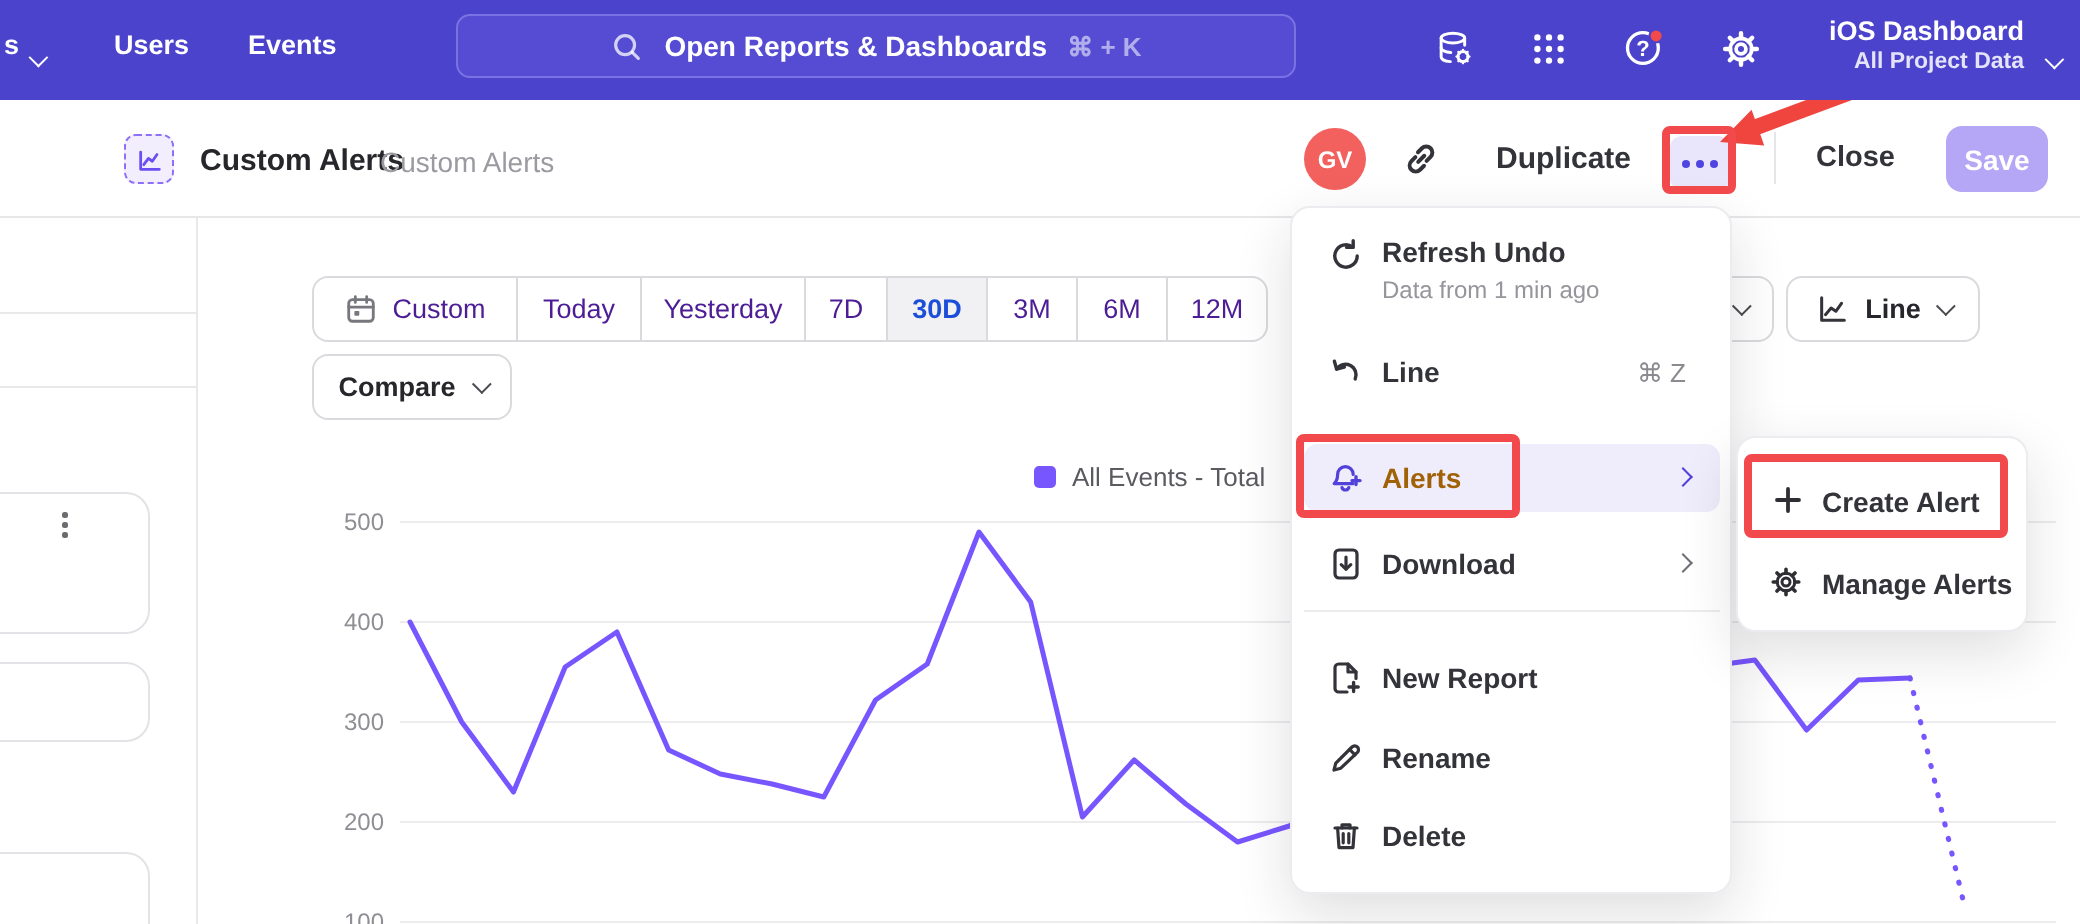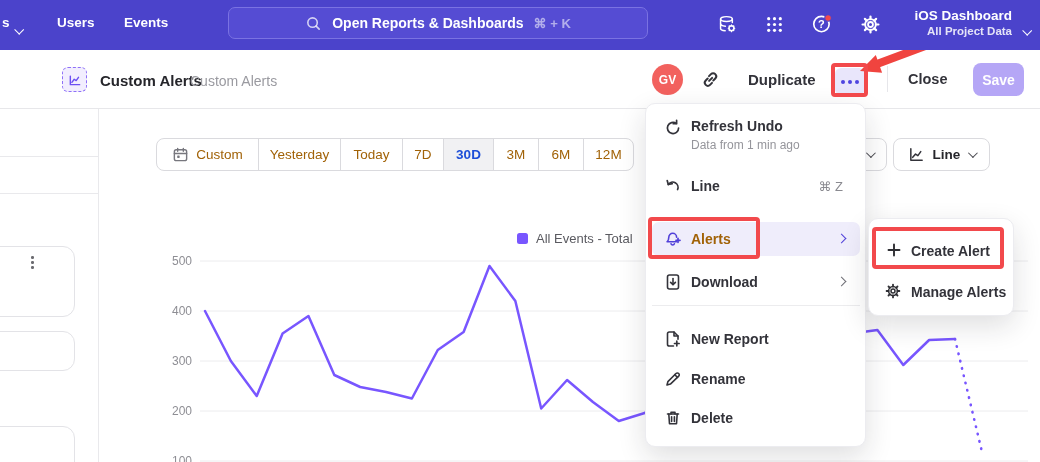--- a/index.html
+++ b/index.html
@@ -54,21 +54,21 @@
              border-right:1px solid #E9E9EC; z-index:2; }
   .side-line { left:0; width:99px; height:1px; background:#E9E9EC; }
   .side-card { left:-22px; width:97px; border:1px solid #E3E3E7; border-radius:12px; background:#fff; }
   #card-dots { left:52px; top:9px; display:flex; flex-direction:column; gap:2.5px; }
   #card-dots i { width:2.5px; height:2.5px; border-radius:50%; background:#6B6B70; }
 
   
   #range-group { left:156px; top:138px; height:33px; display:flex; align-items:stretch;
                  background:#fff; border:1px solid #DADADE; border-radius:8px; overflow:hidden; z-index:3; }
   .range-item { display:flex; align-items:center; justify-content:center; gap:7px;
-                font-size:13.5px; font-weight:500; color:#a16207; border-right:1px solid #DADADE; }
+                font-size:13.5px; font-weight:500; color:#4c1d95; border-right:1px solid #DADADE; }
   .range-item:last-child { border-right:none; }
   .range-item.selected { background:#F1F1F3; color:#1d4ed8; font-weight:700; }
   .btn { background:#fff; border:1px solid #DADADE; border-radius:8px; display:flex;
          align-items:center; justify-content:center; gap:8px; font-size:13.5px;
          font-weight:600; color:#26262B; }
   #compare-btn { left:156px; top:177px; width:100px; height:33px; z-index:3; }
   #hidden-btn { left:795px; top:138px; width:92px; height:33px; z-index:3; justify-content:flex-end; padding-right:13px; }
   #line-btn { left:893px; top:138px; width:97px; height:33px; z-index:3; }
   .chev-down { display:inline-block; width:7px; height:7px; border-right:1.8px solid #4A4A50;
                border-bottom:1.8px solid #4A4A50; transform:rotate(45deg) translateY(-2px); }
@@ -143,43 +143,47 @@
 
   <div id="range-group" class="abs">
     <div class="range-item" style="width:102px">
       <svg width="17" height="17" viewBox="0 0 18 18" fill="none" stroke="#77777E" stroke-width="1.5" stroke-linecap="round">
         <rect x="2.5" y="4" width="13" height="11.5" rx="2"></rect>
           <path d="M2.5 8h13M6 2.5v3M12 2.5v3"></path>
           <rect x="5.5" y="10" width="2.6" height="2.6" rx="0.5" fill="#77777E" stroke="none"></rect>
       </svg>
       <span>Custom</span>
     </div>
+    <div class="range-item" style="width:62px">
+        <span>Today</span>
+      </div>
     <div class="range-item" style="width:82px">
         <span>Yesterday</span>
       </div>
-    <div class="range-item" style="width:62px">
-        <span>Today</span>
-      </div>
     <div class="range-item" style="width:41px">
         <span>7D</span>
       </div>
     <div class="range-item selected" style="width:50px">
         <span>30D</span>
       </div>
     <div class="range-item" style="width:45px">
         <span>3M</span>
       </div>
     <div class="range-item" style="width:45px">
         <span>6M</span>
       </div>
     <div class="range-item" style="width:49px">
         <span>12M</span>
       </div>
   </div>
 
+  <div id="compare-btn" class="abs btn">
+    <span>Compare</span>
+    <span class="chev-down"></span>
+  </div>
 
   <div id="hidden-btn" class="abs btn">
     <span class="chev-down"></span>
   </div>
   <div id="line-btn" class="abs btn">
     <svg width="17" height="17" viewBox="0 0 18 18" fill="none" stroke="#33333A" stroke-width="1.6" stroke-linecap="round" stroke-linejoin="round">
       <path d="M3 3v12h12"></path>
         <polyline points="5,12 8,8.5 10.5,10.2 13.5,6"></polyline>
     </svg>
     <span>Line</span>

